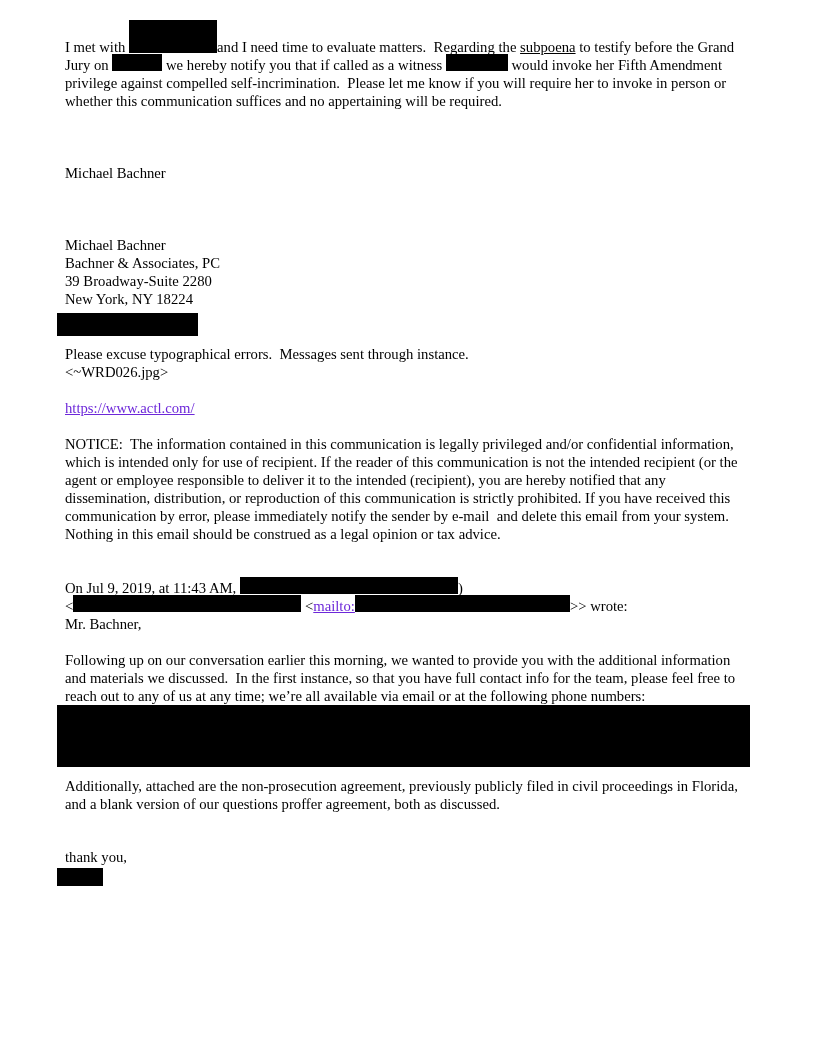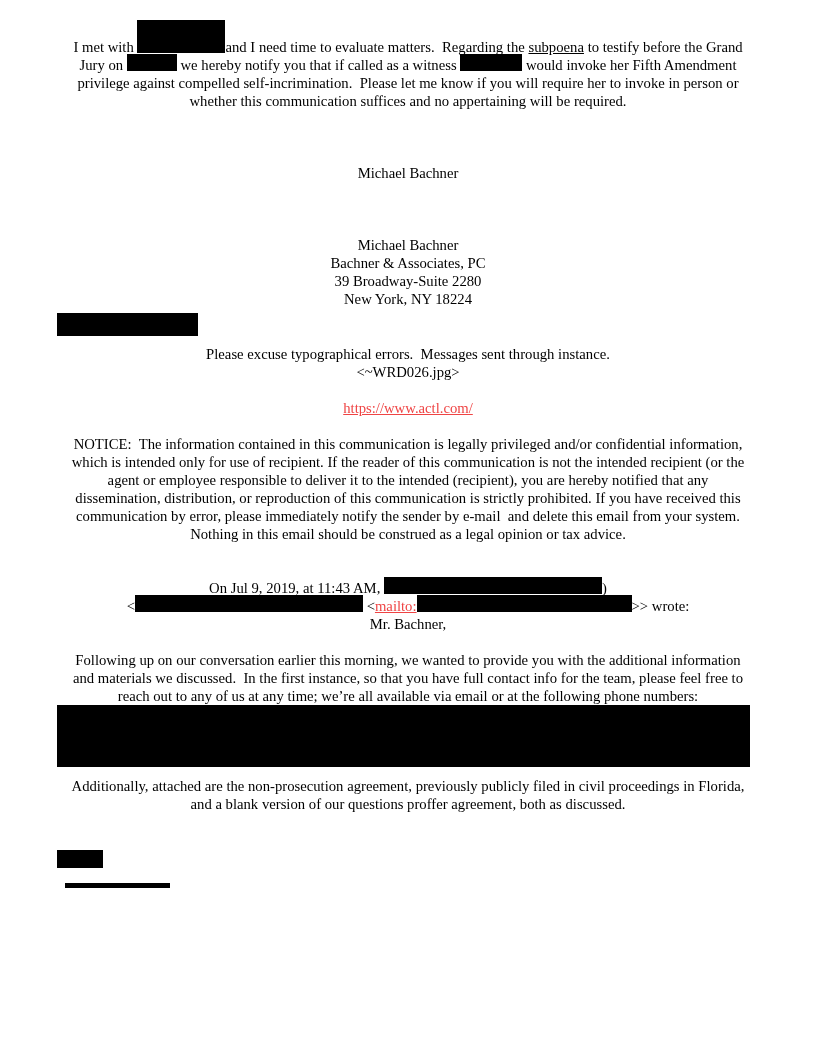--- a/index.html
+++ b/index.html
@@ -13,29 +13,28 @@
     width: 816px;
     height: 888px;
     box-sizing: border-box;
     padding: 38px 65px 0 65px;
     background: #ffffff;
     font-family: "Liberation Serif", serif;
     font-size: 14.7px;
     line-height: 18px;
     color: #000000;
     overflow: hidden;
-    text-align: center;
   }
   .para {
     margin: 0;
     white-space: pre-wrap;
   }
   .underlined { text-decoration: underline; }
   a.link {
-    color: #ef4444;
+    color: #6d28d9;
     text-decoration: underline;
     cursor: pointer;
   }
   
   .redact {
     display: inline-block;
     width: var(--w);
     height: 3px;
     position: relative;
   }
@@ -75,18 +74,19 @@
       <div class="gap" style="height: 36px;"></div>
       <p class="para"><span class="run">On Jul 9, 2019, at 11:43 AM, </span><span class="redact" style="--w: 218px; --h: 17px; --dy: -13px;"></span><span class="run">)</span><br><span class="run">&lt;</span><span class="redact" style="--w: 228px; --h: 17px; --dy: -13px;"></span><span class="run"> &lt;</span><a class="link" href="#">mailto:</a><span class="redact" style="--w: 215px; --h: 17px; --dy: -13px;"></span><span class="run">&gt;&gt; wrote:</span><br><span class="run">Mr. Bachner,</span></p>
       <div class="gap" style="height: 18px;"></div>
       <p class="para"><span class="run">Following up on our conversation earlier this morning, we wanted to provide you with the additional information and materials we discussed.  In the first instance, so that you have full contact info for the team, please feel free to reach out to any of us at any time; we’re all available via email or at the following phone numbers:</span></p>
       <div class="gap" style="height: 0px;"></div>
       <div class="redact-block" style="width: 693px; height: 62px; margin-left: -8px;"></div>
       <div class="gap" style="height: 10px;"></div>
       <p class="para"><span class="run">Additionally, attached are the non-prosecution agreement, previously publicly filed in civil proceedings in Florida, and a blank version of our questions proffer agreement, both as discussed.</span></p>
       <div class="gap" style="height: 18px;"></div>
       <div class="gap" style="height: 17px;"></div>
+      <p class="para"><span class="run">thank you,</span></p>
       <div class="gap" style="height: 2px;"></div>
       <div class="redact-block" style="width: 46px; height: 18px; margin-left: -8px;"></div>
       <div class="gap" style="height: 15px;"></div>
       <div class="redact-block" style="width: 105px; height: 16px;"></div>
     </div>
 </div>
 
 </body></html>

